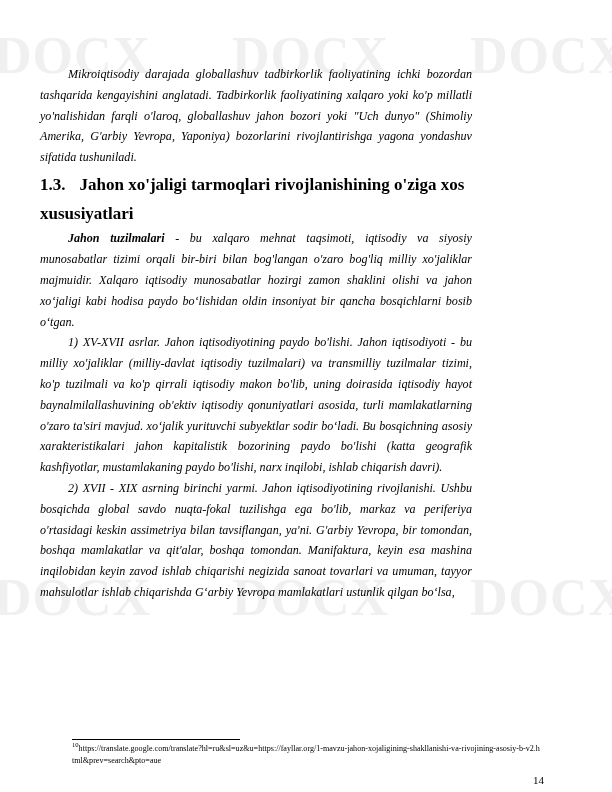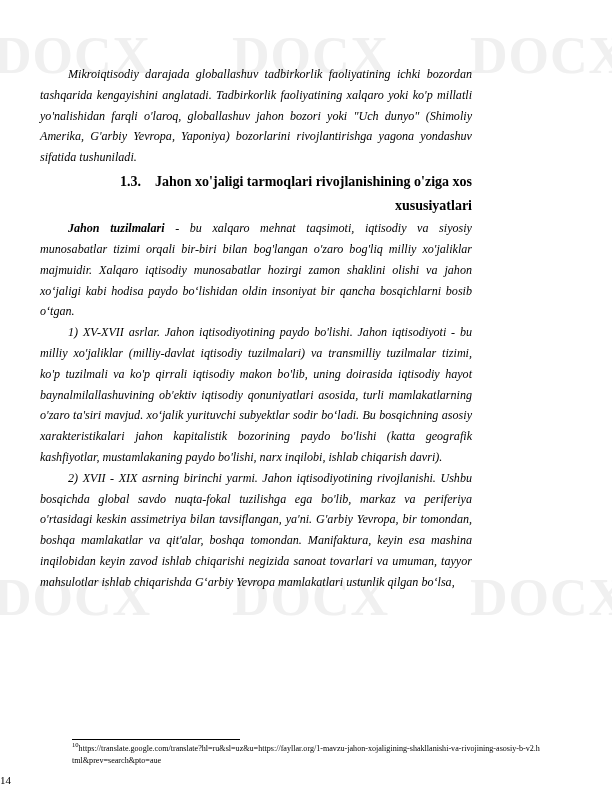--- a/index.html
+++ b/index.html
@@ -53,23 +53,23 @@
   p.indent {
     text-indent: 28px;
     font-style: italic;
   }
   .sup {
     font-size: 8.3px;
     vertical-align: super;
     line-height: 0;
   }
   .heading {
-    text-align: right;
+    text-align: left;
     font-weight: bold;
-    font-size: 14px;
+    font-size: 17px;
     margin: 2px 0 0 0;
     line-height: 1.72;
   }
   .heading .num {
     margin-right: 14px;
   }
   b.run { font-weight: bold; }
   .footnote-wrap {
     position: absolute;
     left: 72px;
@@ -93,21 +93,21 @@
   .footnote .fn-sup {
     font-size: 6.6px;
     vertical-align: super;
     line-height: 0;
   }
   .pagenum {
     position: absolute;
     left: 0;
     right: 0;
     bottom: 14px;
-    text-align: left;
+    text-align: right;
     font-size: 11px;
     z-index: 1;
   }
 </style>
 </head>
 <body>
 
 <div class="page">
 
   <div class="watermark wm1">DOCX</div>

